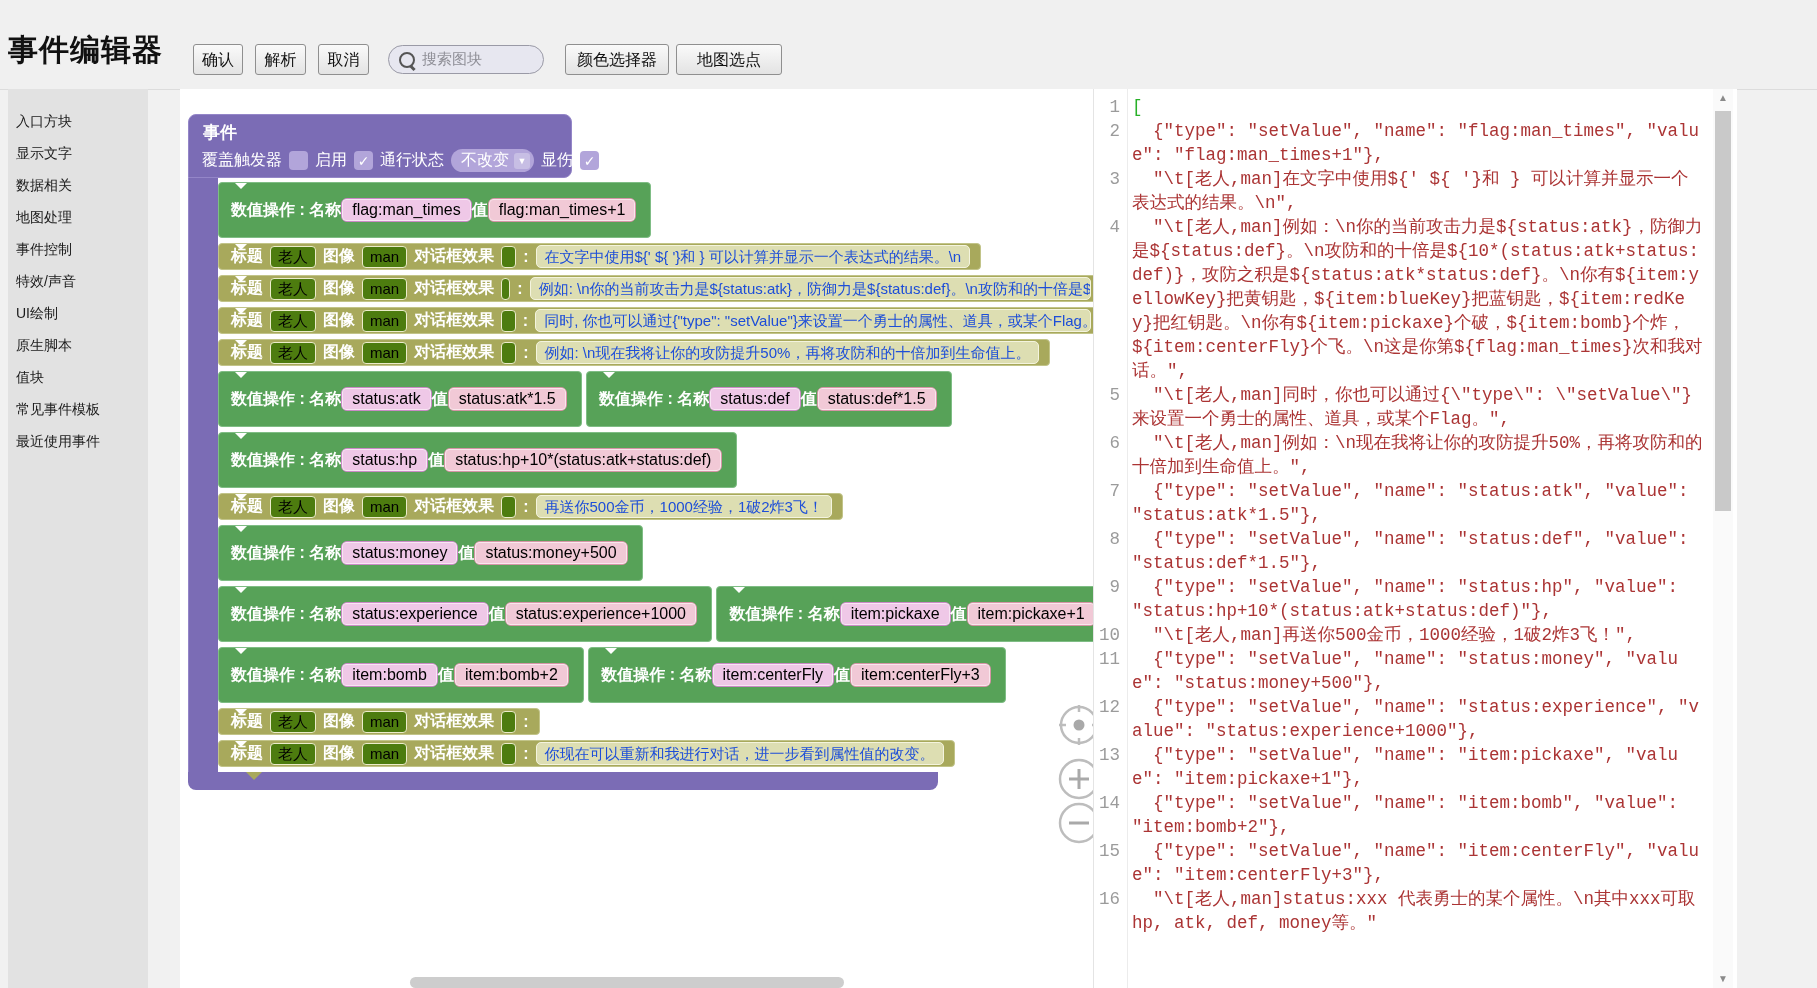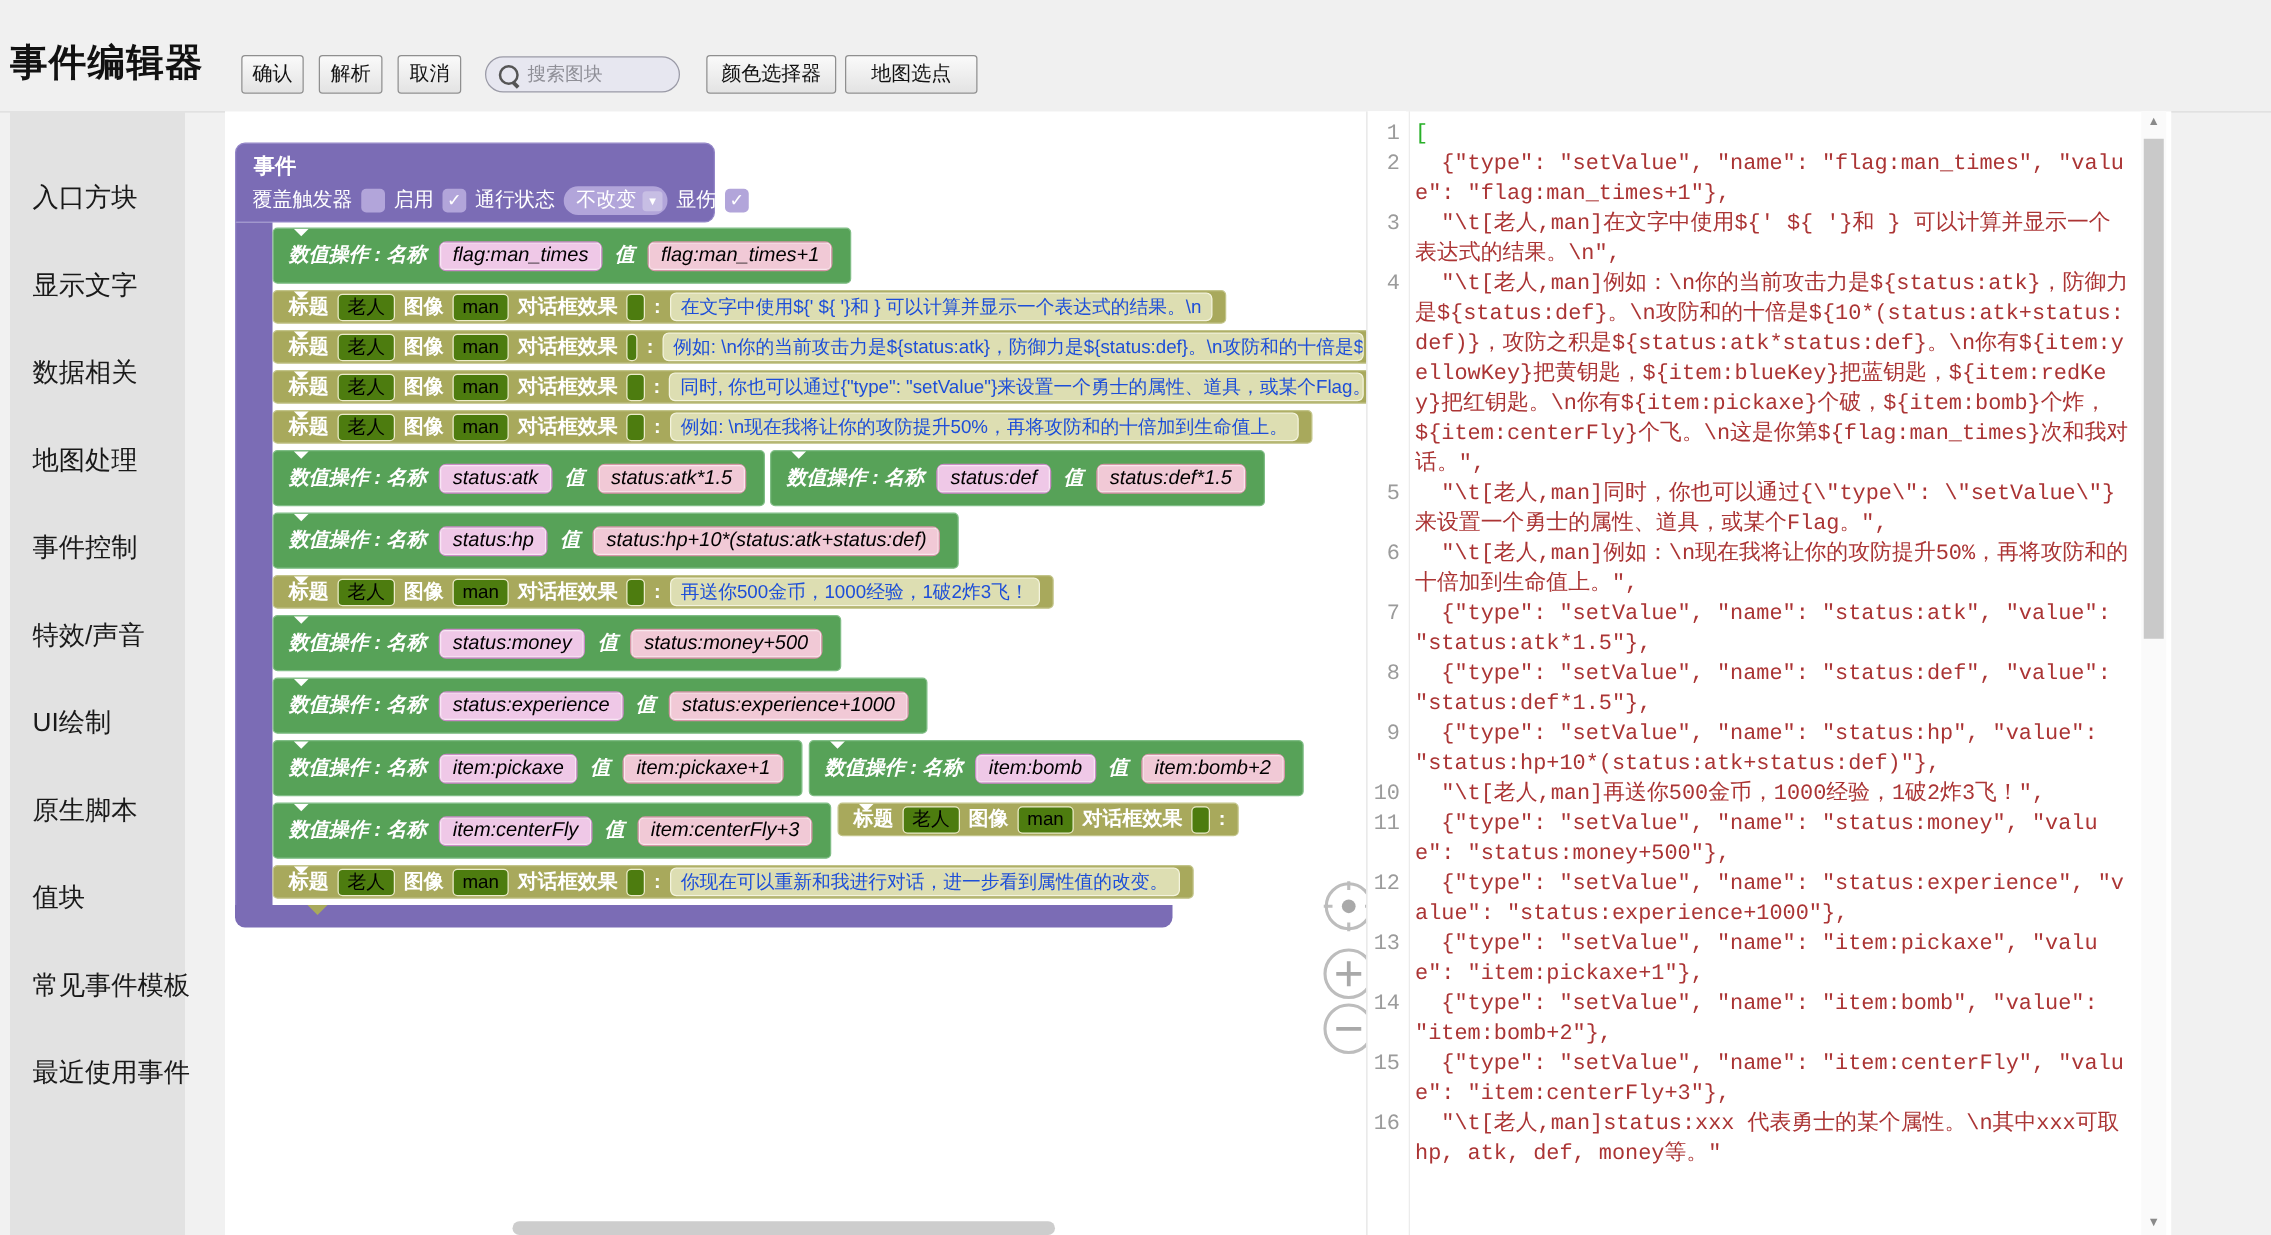--- a/index.html
+++ b/index.html
@@ -15,21 +15,21 @@
   .btn-cancel{left:318px;width:51px;}
   .btn-color{left:565px;width:104px;}
   .btn-map{left:676px;width:106px;}
   .searchbox{position:absolute;left:388px;top:45px;width:156px;height:29px;box-sizing:border-box;
              background:#e7e7f0;border:1px solid #9a9aa6;border-radius:15px;display:flex;align-items:center;padding:0 8px;}
   .mag{width:12px;height:12px;border:2.5px solid #555;border-radius:50%;position:relative;flex:none;margin-left:2px;}
   .mag:after{content:"";position:absolute;left:10px;top:11px;width:2.5px;height:6px;background:#555;transform:rotate(-45deg);}
   .search-ph{color:#8f8f97;font-size:15px;margin-left:7px;white-space:nowrap;}
   
   .sidebar{position:absolute;left:8px;top:89px;width:140px;height:899px;background:#e2e2e2;}
-  .side-item{padding:0 0 0 18px;height:32px;line-height:32px;font-size:21px;color:#191919;white-space:nowrap;cursor:pointer;margin-top:38px;}
+  .side-item{padding:0 0 0 8px;height:32px;line-height:32px;font-size:14px;color:#191919;white-space:nowrap;cursor:pointer;}
   .sidebar .pad{height:16px;}
   
   .workspace{position:absolute;left:148px;top:89px;width:945px;height:899px;background:#ffffff;overflow:hidden;margin-left:32px;}
   .event-block{position:absolute;left:8px;top:25px;}
   .eb-header{width:384px;height:64px;background:#7b6cb5;border:1px solid #9486c8;box-sizing:border-box;
              border-radius:8px 8px 8px 0;color:#fff;}
   .eb-title{padding:6px 0 0 14px;font-size:17px;font-weight:600;}
   .eb-params{display:flex;align-items:center;gap:7px;padding:5px 0 0 13px;font-size:16px;font-weight:500;white-space:nowrap;}
   .cbox{width:19px;height:19px;border-radius:4px;background:#b2a5da;display:inline-flex;align-items:center;justify-content:center;
         color:#fff;font-size:14px;font-weight:bold;cursor:pointer;flex:none;}
@@ -40,21 +40,21 @@
   .eb-body{display:flex;align-items:stretch;}
   .eb-spine{width:30px;background:#7b6cb5;border-left:1px solid #9486c8;box-sizing:border-box;flex:none;}
   .eb-rows{padding:4px 0 0 0;}
   .eb-footer{width:750px;height:18px;background:#7b6cb5;border-radius:0 0 8px 8px;position:relative;}
   .eb-footer .next-tab{position:absolute;left:58px;top:0;width:0;height:0;
       border-left:8px solid transparent;border-right:8px solid transparent;border-top:8px solid #a8a95c;}
   .row{display:inline-flex;align-items:center;white-space:nowrap;max-width:884px;overflow:hidden;
        position:relative;box-sizing:border-box;margin:0 0 5px 0;vertical-align:top;cursor:pointer;}
   .row:before{content:"";position:absolute;left:16px;top:0;width:0;height:0;
        border-left:6px solid transparent;border-right:6px solid transparent;border-top:6px solid #ffffff;}
-  .row.set{height:45px;background:#57a258;border:1px solid #7fbd85;gap:10px;padding:0 14px 0 12px;border-radius:4px;font-style:italic;}
+  .row.set{height:56px;background:#57a258;border:1px solid #7fbd85;padding:0 14px 0 12px;border-radius:4px;}
   .row.say{height:27px;background:#a8a95c;border:1px solid #c2c489;gap:7px;padding:0 10px 0 12px;border-radius:4px;}
   .row .lbl{color:#fff;font-size:16px;font-weight:600;}
   .chip{display:inline-flex;align-items:center;border-radius:6px;padding:0;}
   .chip.name{background:#a1549e;border:1px solid #ca8ac6;}
   .chip.val{background:#b1566f;border:1px solid #d595a6;}
   .chip .inner{border-radius:4px;padding:1px 9px;font-size:16px;color:#000;}
   .chip.name .inner{background:#efc8e7;border:1px solid #f8e6f4;}
   .chip.val .inner{background:#f1c9d6;border:1px solid #f9e7ed;}
   .ochip{background:#4d7c0f;border:1px solid #ececcb;border-radius:4px;padding:0 7px;height:20px;line-height:20px;
          font-size:15px;color:#000;}

